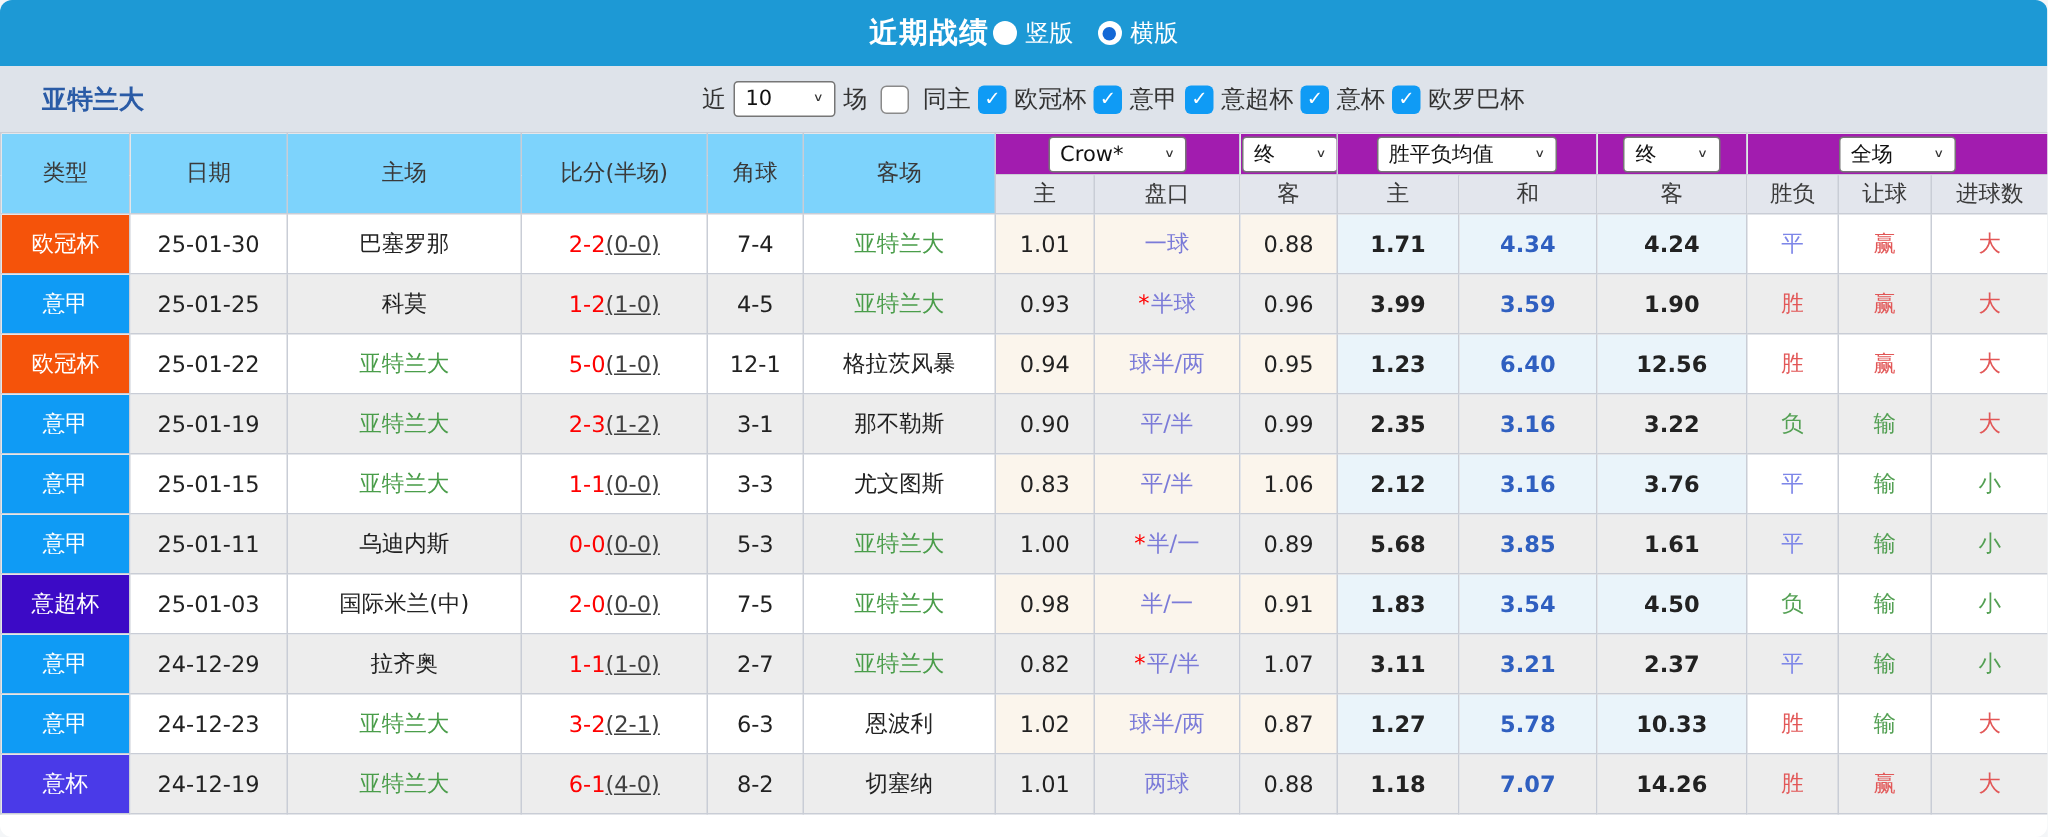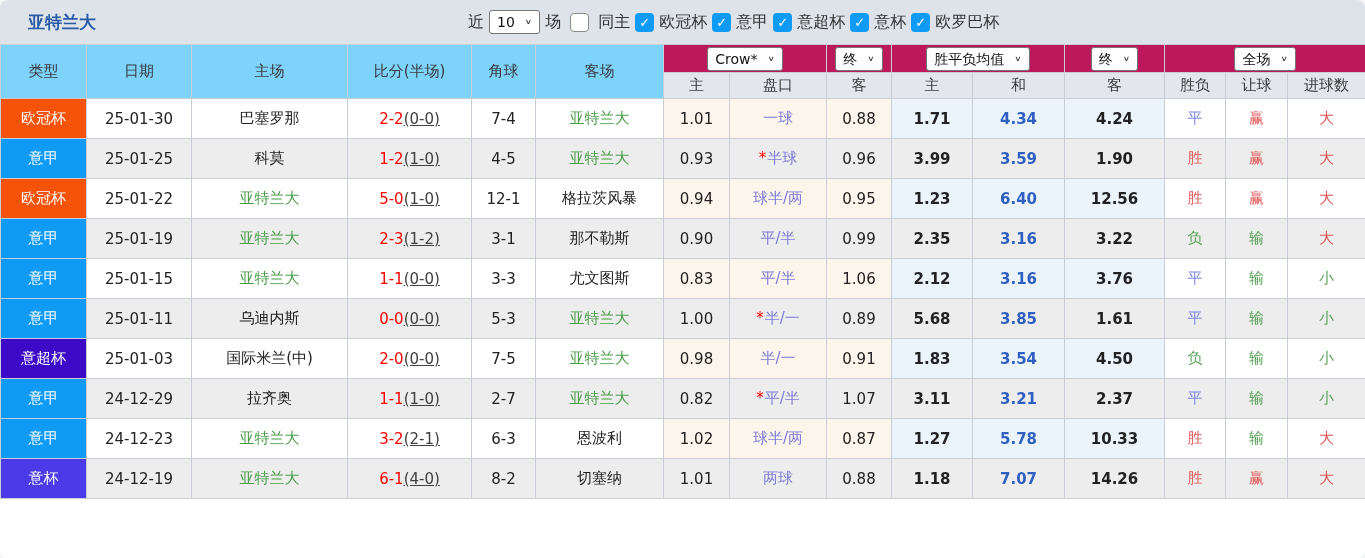--- a/index.html
+++ b/index.html
@@ -30,57 +30,66 @@
     display:flex;align-items:center;color:#333;
   }
   .team-name{margin-left:28px;font-weight:bold;font-size:17px;color:#2a5ba6;}
   .filters{
     position:absolute;left:468px;top:0;height:44px;
     display:flex;align-items:center;gap:5px;font-size:16px;color:#333;white-space:nowrap;
   }
   .sel{
     display:inline-flex;align-items:center;justify-content:space-between;
     background:#fff;border:1px solid #767676;border-radius:3px;
-    padding:2px 7px;font-size:14px;color:#111;gap:10px;line-height:18px;
+    padding:2px 7px;font-size:14px;color:#111;gap:27px;line-height:18px;
   }
   .sel .caret{font-size:10px;color:#333;transform:scaleY(.75);}
   .cbx{
     width:19px;height:19px;border-radius:4px;flex:0 0 auto;
     display:inline-flex;align-items:center;justify-content:center;
   }
   .cbx.checked{background:#0f9bf5;color:#fff;font-size:13px;font-weight:bold;}
   .cbx.unchecked{background:#fff;border:1px solid #8a8a8a;margin:0 4px;}
   
   table{border-collapse:collapse;table-layout:fixed;width:1365px;}
   th,td{border:1px solid #c9cdd6;text-align:center;font-size:15px;overflow:hidden;white-space:nowrap;}
   thead th{font-weight:normal;color:#3a3a3a;}
   thead tr.h1 th{height:28px;}
   thead tr.h2 th{height:26px;background:#e3e6ed;}
   thead th.span2{background:#7dd3fc;}
-  thead th.grp{background:#be185d;}
+  thead th.grp{background:#a21caf;}
   tbody td{height:40px;color:#222;padding:0 2px;}
   tbody tr.alt td{background:#ededed;}
   td.badge{color:#fff;font-size:15px;padding:0;}
   tbody td.bg-cream{background:#fbf5ec;margin-top:20px;}
   tbody td.bg-blue{background:#eaf4fa;font-weight:bold;}
   .team-focus{color:#4a9d4a;}
   .score-main{color:#ff0000;}
   .score-half{color:#404040;text-decoration:underline;}
   .hk{color:#7b7bd8;text-align:center;}
   .star{color:#ff0000;margin-right:1px;}
   .avg-draw{color:#2f5fc0;margin-left:36px;}
   .t-red{color:#e25757;}
   .t-green{color:#54a054;}
   .t-blue{color:#7d86e8;}
 </style>
 </head>
 <body>
 
 <div class="widget">
 
+  <div class="titlebar">
+    <span class="title">近期战绩</span>
+    <span class="radio"></span>
+    <span class="radio-label">竖版</span>
+    <span class="radio checked">
+        <span class="dot"></span>
+      </span>
+    <span class="radio-label">横版</span>
+  </div>
 
   <div class="filterbar">
     <span class="team-name">亚特兰大</span>
     <div class="filters">
       <span>近</span>
       <span class="sel">
         <span>10</span>
         <span class="caret">∨</span>
       </span>
       <span>场</span>

